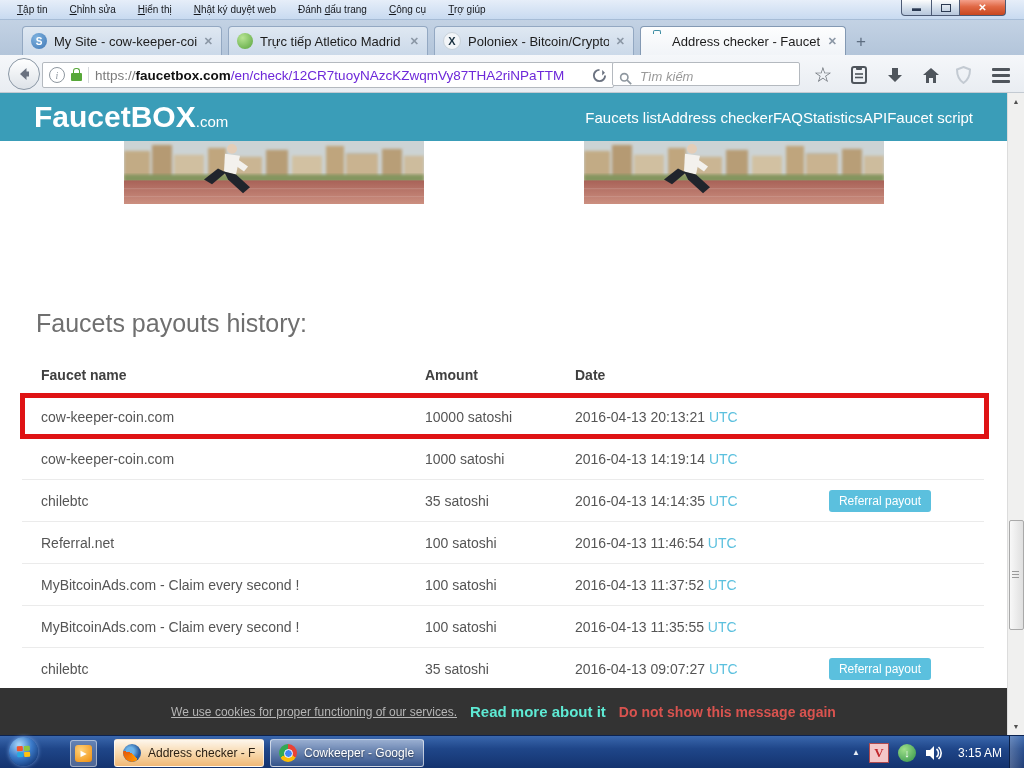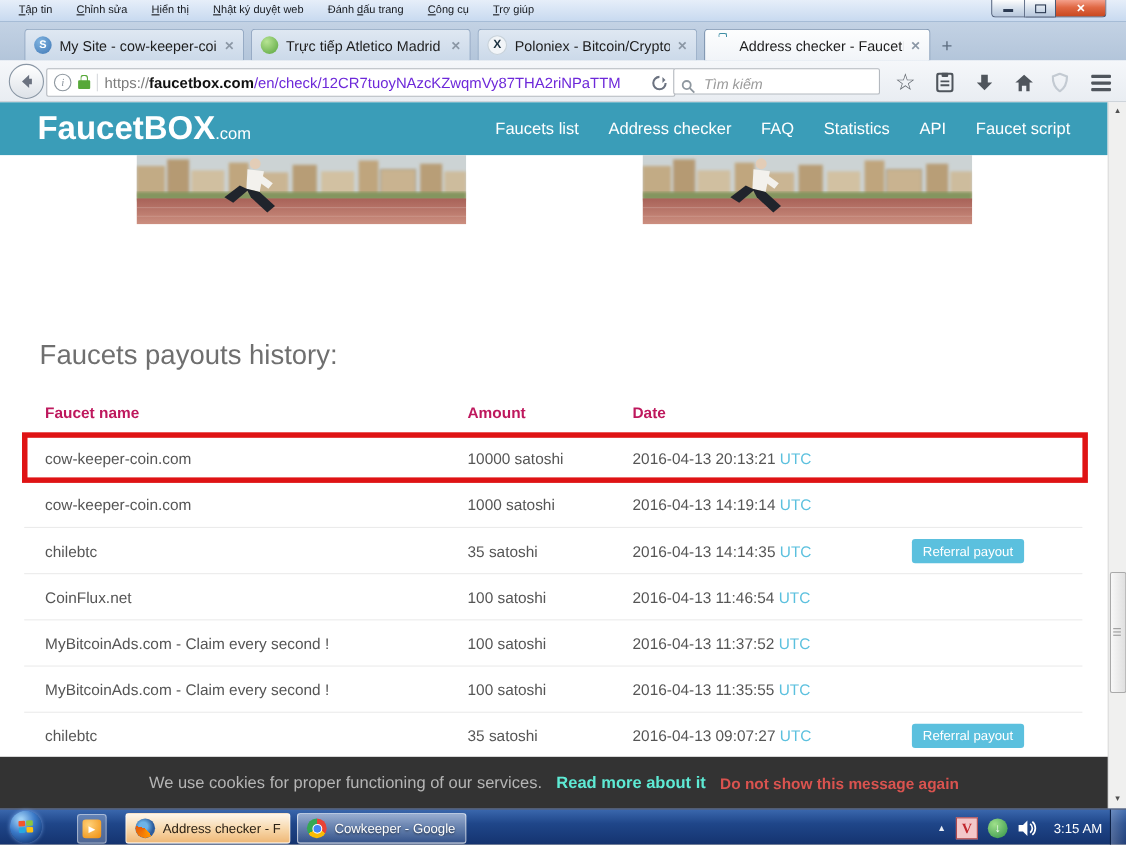--- a/index.html
+++ b/index.html
@@ -58,49 +58,49 @@
   .search-field input::placeholder{font-style:italic;color:#9a9a9a;}
   .tb-ic{position:absolute;top:9px;width:22px;height:22px;display:flex;align-items:center;justify-content:center;color:#5c6269;}
   .hamburger{display:flex;flex-direction:column;gap:3px;}
   .hamburger i{width:18px;height:3px;background:#4f555c;border-radius:1px;}
 
   
   .page{position:absolute;left:0;top:93px;width:1007px;height:642px;background:#fff;}
   .site-header{position:absolute;left:0;top:0;width:1007px;height:48px;background:#3a9db8;}
   .logo{position:absolute;left:34px;top:7px;color:#fff;font-size:30px;font-weight:bold;letter-spacing:0;}
   .logo small{font-size:15px;font-weight:normal;}
-  .site-nav{position:absolute;right:34px;top:0;height:48px;display:flex;align-items:center;gap:27px;}
+  .site-nav{position:absolute;right:34px;top:0;height:48px;display:flex;align-items:center;}
   .nav-link{color:#fff;font-size:15px;cursor:pointer;white-space:nowrap;}
   .manage-btn{background:#2f87a3;border:1px solid #2a7b96;border-radius:4px;color:#fff;font-size:15px;
               padding:7px 13px;display:flex;align-items:center;gap:7px;cursor:pointer;}
   .user-ic{width:12px;height:12px;position:relative;}
   .user-ic:before{content:"";position:absolute;left:3px;top:0;width:6px;height:6px;border-radius:50%;background:#fff;}
   .user-ic:after{content:"";position:absolute;left:0;top:6px;width:12px;height:6px;border-radius:6px 6px 0 0;background:#fff;}
 
   .banner{position:absolute;top:48px;width:300px;height:63px;overflow:hidden;}
   .banner svg{display:block;}
 
   .payouts-heading{position:absolute;left:36px;top:216px;font-size:25px;color:#6f6f6f;}
 
   .ptable{position:absolute;left:22px;top:263px;width:962px;}
   .prow{position:relative;height:41px;border-bottom:1px solid #ebebeb;}
   .prow.head{height:38px;border-bottom:2px solid #dddddd;}
   .cell{position:absolute;top:50%;transform:translateY(-50%);font-size:14px;color:#555;white-space:nowrap;}
   .c-name{left:19px;}
   .c-amount{left:403px;}
   .c-date{left:553px;}
-  .head .cell{font-weight:bold;color:#be185d;}
+  .head .cell{font-weight:bold;color:#404040;}
   .utc{color:#5bc0de;}
   .badge{position:absolute;right:53px;top:50%;transform:translateY(-50%);
          background:#5bc0de;color:#fff;font-size:12px;padding:4px 10px;border-radius:3px;cursor:pointer;}
   .hl-box{position:absolute;left:-2px;right:-5px;top:-3px;bottom:-2px;border:5px solid #df1314;z-index:2;pointer-events:none;}
 
   .cookie-bar{position:absolute;left:0;top:595px;width:1007px;height:47px;background:#333;
               display:flex;align-items:center;justify-content:center;gap:13px;z-index:4;}
-  .cookie-msg{color:#b5b5b5;font-size:15px;}
+  .cookie-msg{color:#b5b5b5;font-size:12px;text-decoration:underline;}
   .cookie-link{color:#5eead4;font-size:15px;font-weight:bold;cursor:pointer;}
   .cookie-dismiss{color:#d9534f;font-size:14px;font-weight:bold;cursor:pointer;}
 
   
   .scrollbar{position:absolute;left:1007px;top:93px;width:17px;height:642px;background:#f0f0ef;border-left:1px solid #dcdcdc;box-sizing:border-box;}
   .sb-arrow{position:absolute;left:0;width:16px;height:17px;display:flex;align-items:center;justify-content:center;font-size:7px;color:#505050;}
   .sb-thumb{position:absolute;left:1px;top:427px;width:13px;height:108px;border:1px solid #a9a9a9;border-radius:2px;
             background:linear-gradient(90deg,#f8f8f8,#dfdfdf);}
   .sb-grip{position:absolute;left:2px;top:50px;width:7px;height:1px;background:#9a9a9a;box-shadow:0 3px 0 #9a9a9a,0 6px 0 #9a9a9a;}
 
@@ -341,21 +341,21 @@
       </div>
 
       <div class="prow">
         <span class="cell c-name">chilebtc</span>
         <span class="cell c-amount">35 satoshi</span>
         <span class="cell c-date"><span>2016-04-13 14:14:35</span> <span class="utc">UTC</span></span>
         <span class="badge">Referral payout</span>
       </div>
 
       <div class="prow">
-        <span class="cell c-name">CoinFlux.net</span>
+        <span class="cell c-name">Referral.net</span>
         <span class="cell c-amount">100 satoshi</span>
         <span class="cell c-date"><span>2016-04-13 11:46:54</span> <span class="utc">UTC</span></span>
       </div>
 
       <div class="prow">
         <span class="cell c-name">MyBitcoinAds.com - Claim every second !</span>
         <span class="cell c-amount">100 satoshi</span>
         <span class="cell c-date"><span>2016-04-13 11:37:52</span> <span class="utc">UTC</span></span>
       </div>
 

